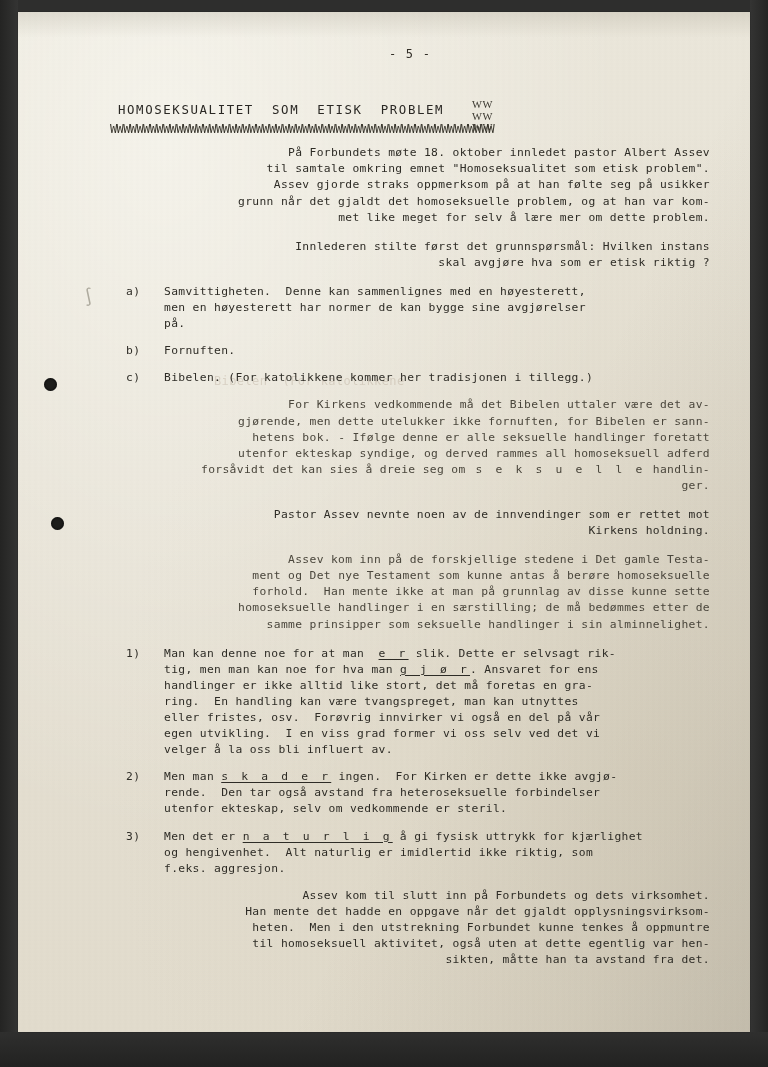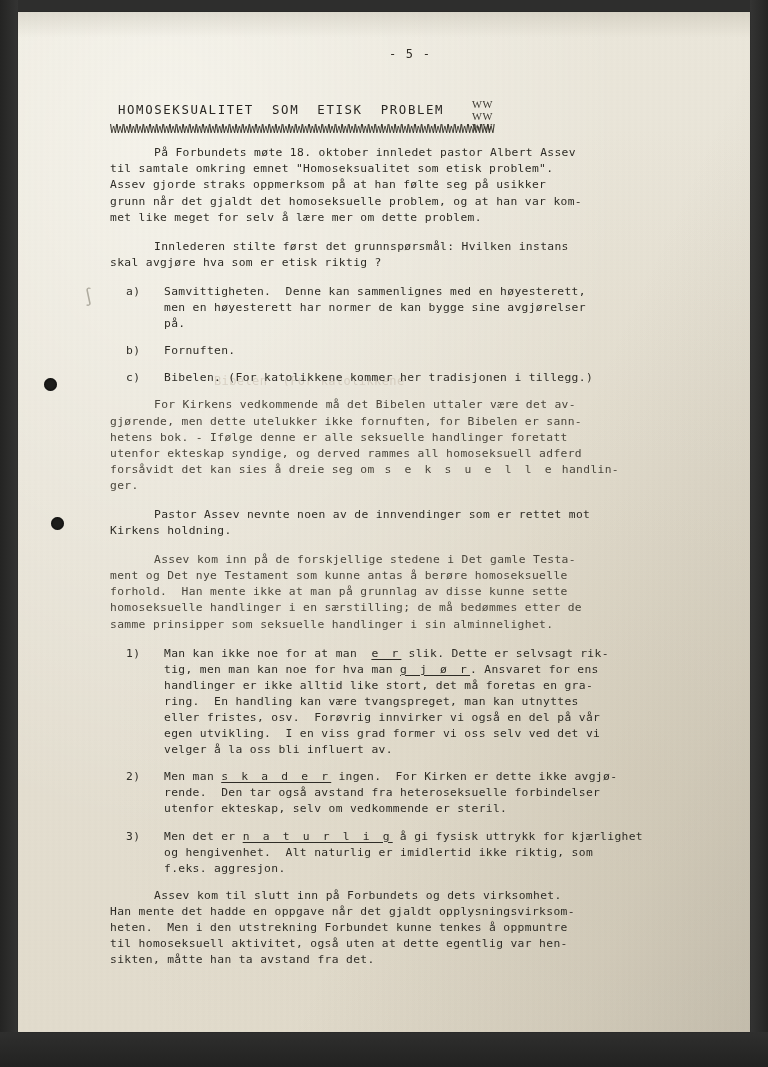--- a/index.html
+++ b/index.html
@@ -132,20 +132,21 @@
     letter-spacing: -0.6px;
     color: #3b382f;
     white-space: nowrap;
     overflow: hidden;
     width: 400px;
   }
 
   p.para {
     margin: 8px 0 13px 0;
     white-space: pre-wrap;
+    text-align: right;
   }
   p.para.indent { text-indent: 44px; }
 
   
   .litem {
     display: flex;
     margin: 0 0 11px 0;
   }
   .litem .marker {
     flex: 0 0 38px;
@@ -269,21 +270,21 @@
         <p class="para indent faint" id="pm1">Assev kom inn på de forskjellige stedene i Det gamle Testa-
 ment og Det nye Testament som kunne antas å berøre homoseksuelle
 forhold.  Han mente ikke at man på grunnlag av disse kunne sette
 homoseksuelle handlinger i en særstilling; de må bedømmes etter de
 samme prinsipper som seksuelle handlinger i sin alminnelighet.</p>
       </div>
 
       <div id="numList">
           <div class="litem">
             <span class="marker">1)</span>
-            <span class="ltext"><span>Man kan ikke noe for at man  </span><span class="u sp">e r</span><span> slik. Dette er selvsagt rik-
+            <span class="ltext"><span>Man kan denne noe for at man  </span><span class="u sp">e r</span><span> slik. Dette er selvsagt rik-
 tig, men man kan noe for hva man </span><span class="u sp">g j ø r</span><span>. Ansvaret for ens
 handlinger er ikke alltid like stort, det må foretas en gra-
 ring.  En handling kan være tvangspreget, man kan utnyttes
 eller fristes, osv.  Forøvrig innvirker vi også en del på vår
 egen utvikling.  I en viss grad former vi oss selv ved det vi
 velger å la oss bli influert av.</span></span>
           </div>
           <div class="litem">
             <span class="marker">2)</span>
             <span class="ltext"><span>Men man </span><span class="u sp">s k a d e r</span><span> ingen.  For Kirken er dette ikke avgjø-

